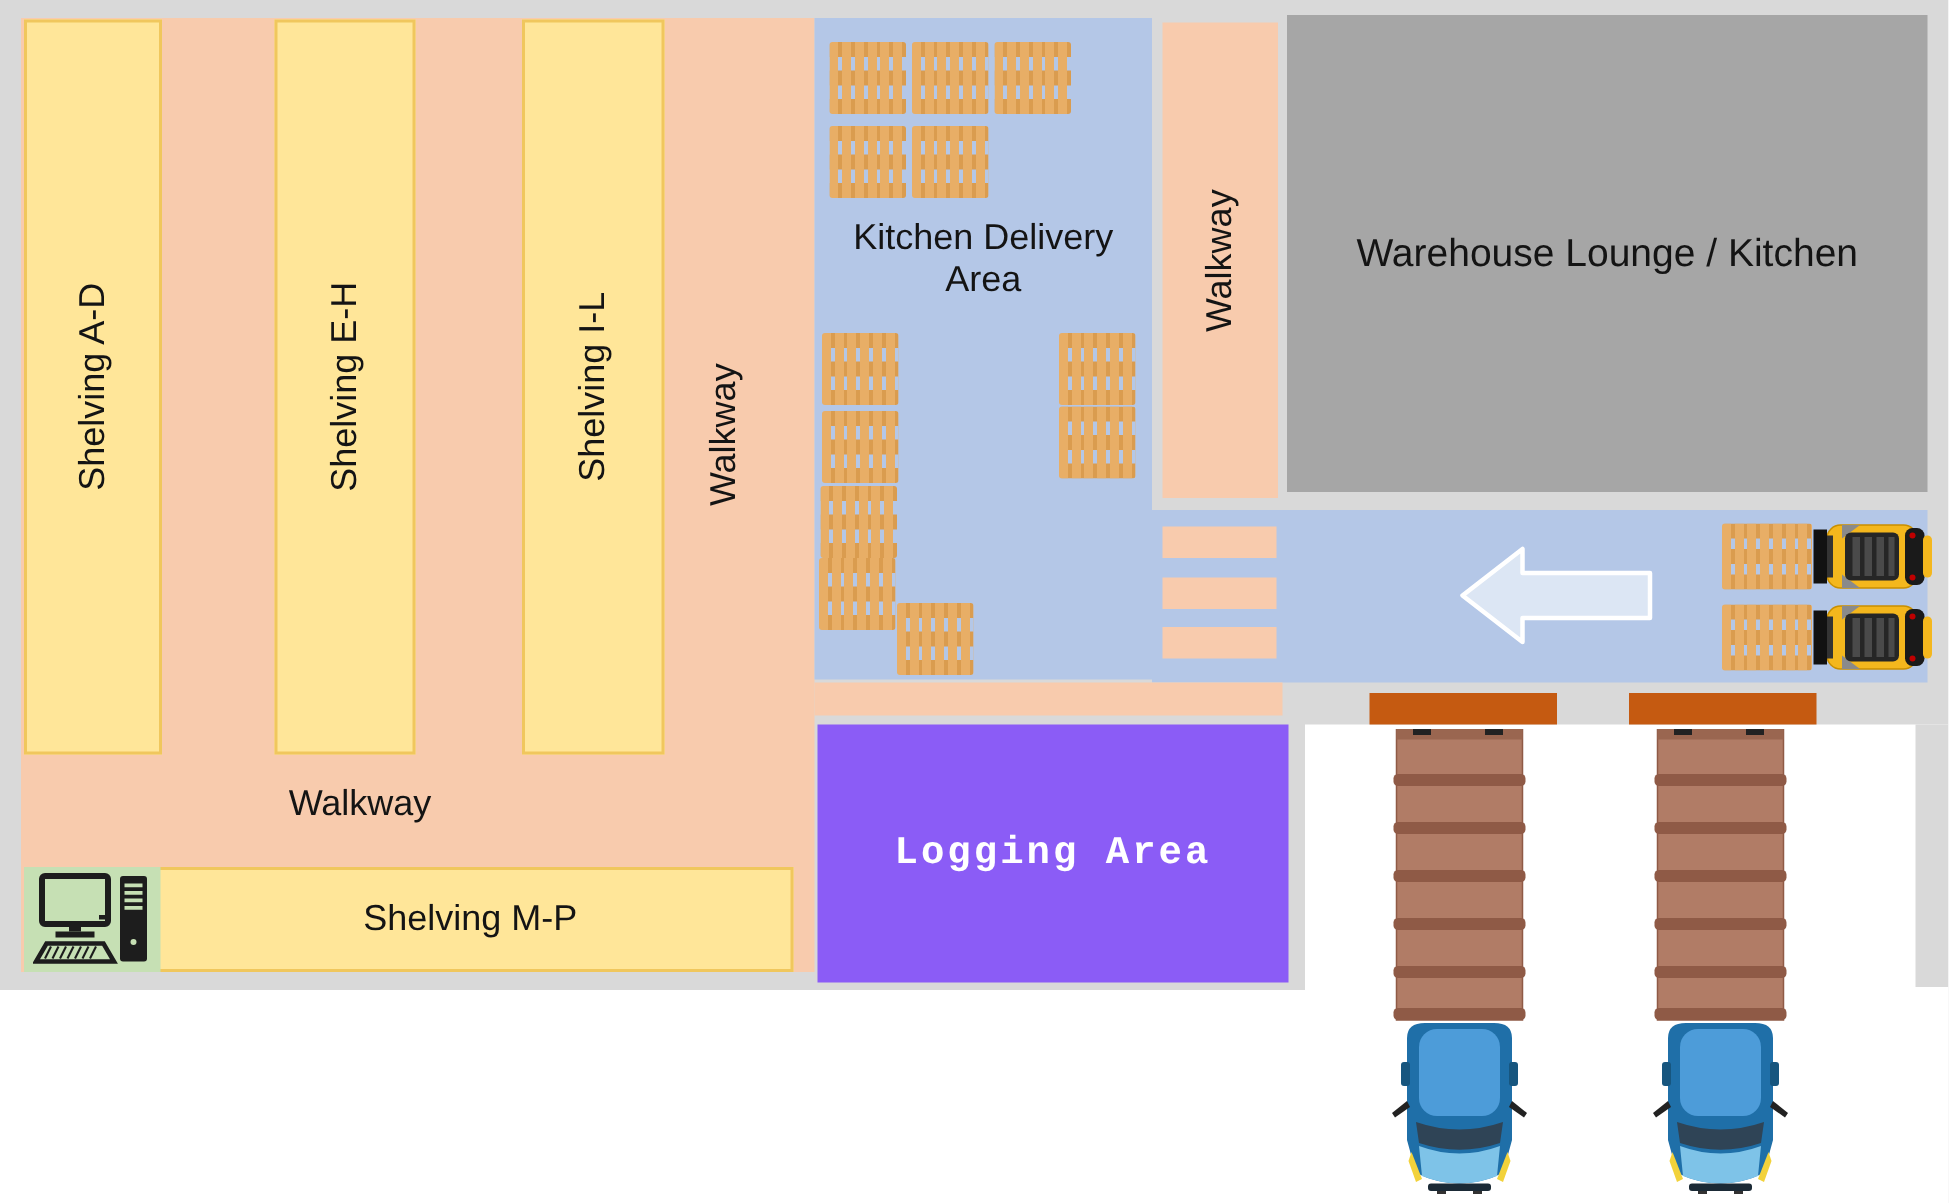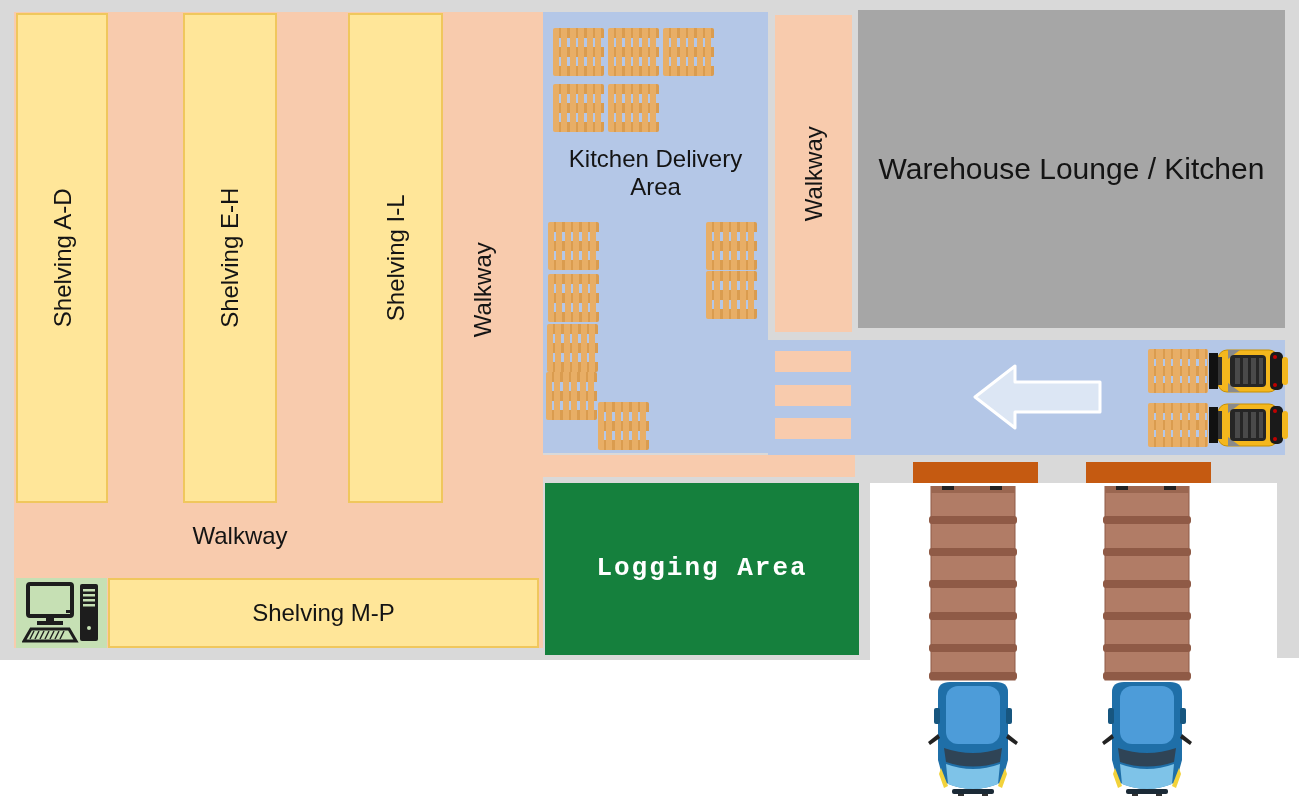--- a/index.html
+++ b/index.html
@@ -13,29 +13,29 @@
   #frame-left{left:0;top:0;width:870px;height:660px;}
   #frame-right{left:870px;top:0;width:429px;height:483px;}
   #frame-dock-strip{left:1277px;top:483px;width:22px;height:175px;}
   
   #walkway-main{left:14px;top:12px;width:529px;height:636px;background:#F8CBAD;}
   .shelf{background:#FFE699;border:2px solid #F0C75D;box-sizing:border-box;
          display:flex;align-items:center;justify-content:center;}
   #shelf-ad{left:16px;top:13px;width:92px;height:490px;}
   #shelf-eh{left:183px;top:13px;width:94px;height:490px;}
   #shelf-il{left:348px;top:13px;width:95px;height:490px;}
-  #shelf-mp{left:108px;top:578px;width:431px;height:70px;}
+  #shelf-mp{left:98px;top:578px;width:431px;height:70px;}
   #pallet-zone{left:543px;top:12px;width:225px;height:441px;background:#B4C7E7;}
   #corridor{left:768px;top:340px;width:517px;height:115px;background:#B4C7E7;}
   #walkway-strip-right{left:775px;top:15px;width:77px;height:317px;background:#F8CBAD;
     display:flex;align-items:center;justify-content:center;}
   #lounge{left:858px;top:10px;width:427px;height:318px;background:#A6A6A6;
     display:flex;align-items:center;justify-content:center;}
   #south-band{left:543px;top:455px;width:312px;height:22px;background:#F8CBAD;}
-  #logging{left:545px;top:483px;width:314px;height:172px;background:#15803d;
+  #logging{left:545px;top:483px;width:314px;height:172px;background:#8b5cf6;
     display:flex;align-items:center;justify-content:center;}
   .cross-bar{left:775px;width:76px;height:21px;background:#F8CBAD;}
   #bar1{top:351px;} #bar2{top:385px;} #bar3{top:418px;}
   .dock{background:#C55A11;height:21px;top:462px;width:125px;}
   #dock1{left:913px;} #dock2{left:1086px;}
   #computer-box{left:16px;top:578px;width:91px;height:70px;background:#C6E0B4;
     display:flex;align-items:center;justify-content:center;}
   
   .lbl{font-size:24px;line-height:1.15;color:#141414;}
   .vwrap{display:flex;align-items:center;justify-content:center;}
@@ -99,21 +99,21 @@
   <div class="abs" id="corridor"></div>
   <div class="abs cross-bar" id="bar1"></div>
   <div class="abs cross-bar" id="bar2"></div>
   <div class="abs cross-bar" id="bar3"></div>
 
   <div class="abs" id="walkway-strip-right">
     <span class="lbl vlabel">Walkway</span>
   </div>
 
   <div class="abs" id="lounge">
-    <span class="lbl" style="font-size:30px;">Warehouse Lounge / Kitchen</span>
+    <span class="lbl" style="font-size:26px;">Warehouse Lounge / Kitchen</span>
   </div>
 
   <div class="abs" id="south-band"></div>
   <div class="abs" id="logging">
     <span class="lbl">Logging Area</span>
   </div>
 
   <div class="abs lbl" id="hwalk">Walkway</div>
   <div class="abs shelf" id="shelf-mp">
     <span class="lbl">Shelving M-P</span>

